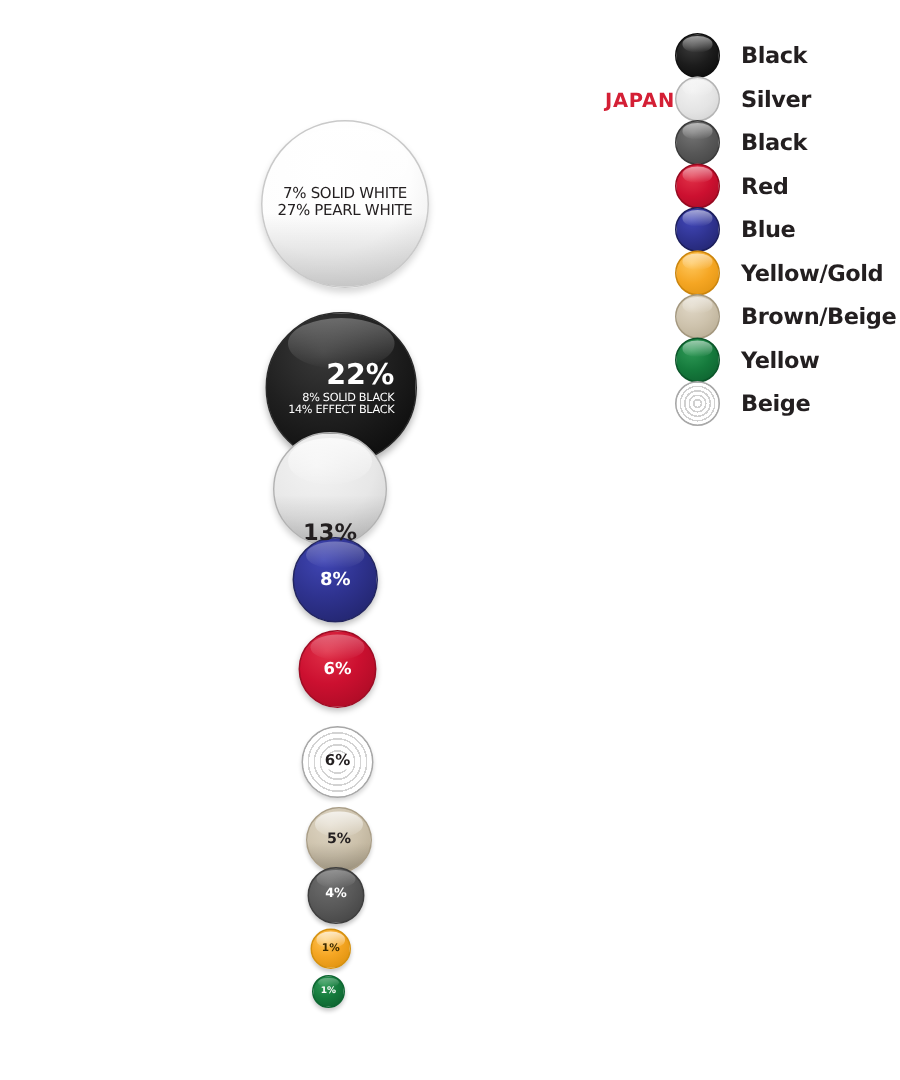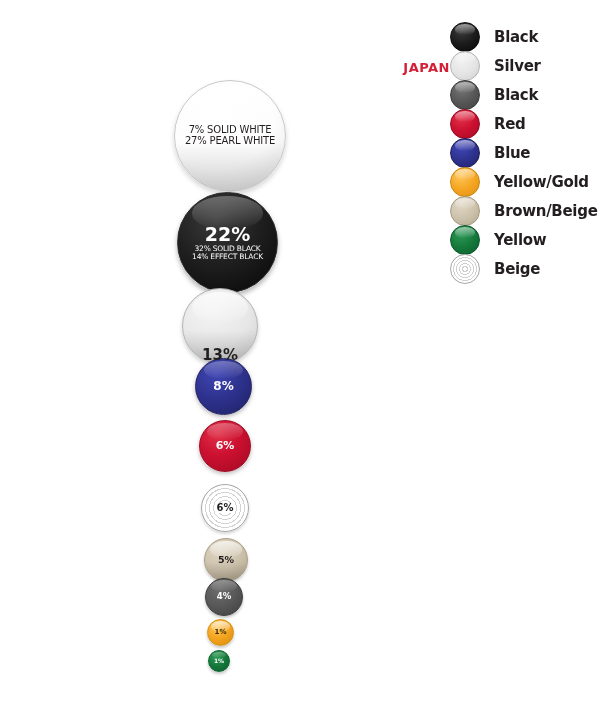--- a/index.html
+++ b/index.html
@@ -102,25 +102,26 @@
     left: 174px; top: 80px; width: 112px; height: 112px;
     background: radial-gradient(circle at 38% 28%, #ffffff 0%, #fdfdfd 55%, #ededed 84%, #dcdcdc 100%);
     border: 1px solid #c9c9c9;
     box-shadow: 0 3px 5px rgba(0,0,0,0.16);
     color: #231f20;
   }
   #bubble-white .pct { font-size: 22px; margin-bottom: 2px; }
   #bubble-white .sub { font-size: 10px; }
 
   #bubble-black {
-    left: 177px; top: 192px; width: 101px; height: 101px;
+    left: 177px; top: 208px; width: 101px; height: 101px;
     background: radial-gradient(circle at 38% 26%, #3a3a3a 0%, #202020 45%, #101010 78%, #050505 100%);
     border: 1px solid #2a2a2a;
     box-shadow: 0 3px 5px rgba(0,0,0,0.30);
     color: #ffffff;
+    text-align: right;
   }
   #bubble-black .pct { font-size: 19px; margin-bottom: 1px; }
   #bubble-black .sub { font-size: 7.5px; }
 
   #bubble-silver {
     left: 182px; top: 288px; width: 76px; height: 76px;
     background: radial-gradient(circle at 38% 28%, #f3f3f3 0%, #e7e7e7 55%, #d5d5d5 85%, #bfbfbf 100%);
     border: 1px solid #b2b2b2;
     box-shadow: 0 3px 4px rgba(0,0,0,0.18);
     color: #231f20;
@@ -261,21 +262,21 @@
     <div class="txtwrap">
       <span class="sub">7% SOLID WHITE</span>
       <span class="sub">27% PEARL WHITE</span>
     </div>
   </div>
 
   <div class="bubble" id="bubble-black">
     <div class="gloss-dark"></div>
     <div class="txtwrap">
       <span class="pct">22%</span>
-      <span class="sub">32% SOLID BLACK</span>
+      <span class="sub">8% SOLID BLACK</span>
       <span class="sub">14% EFFECT BLACK</span>
     </div>
   </div>
 
   <div class="bubble" id="bubble-silver">
     <div class="gloss"></div>
     <div class="shade"></div>
     <div class="txtwrap">
       <span class="pct">13%</span>
     </div>

